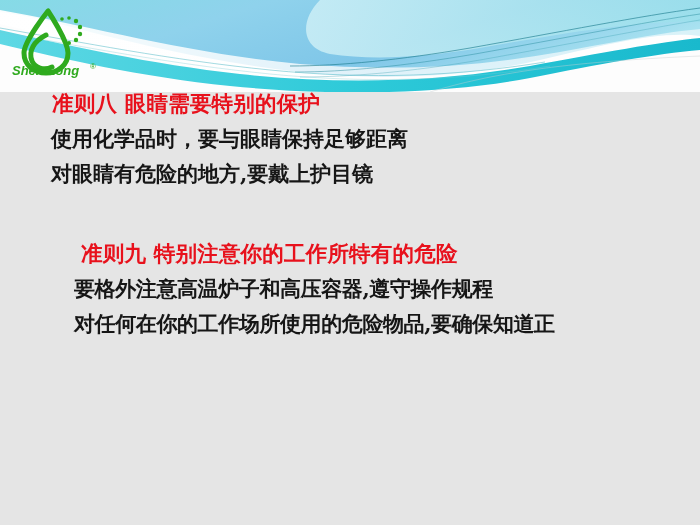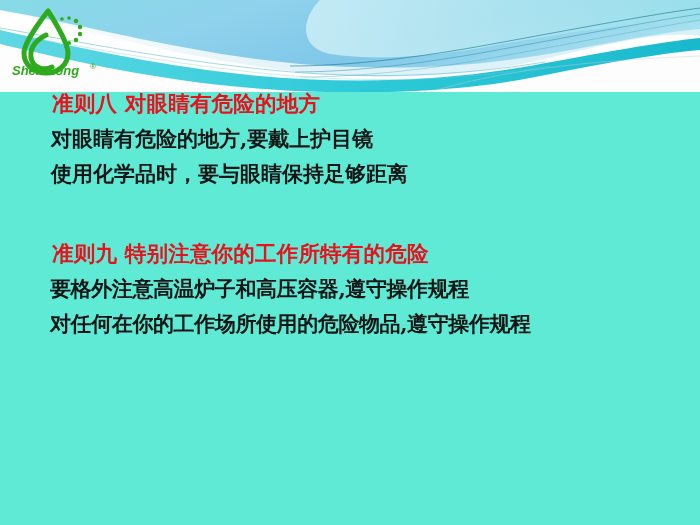--- a/index.html
+++ b/index.html
@@ -11,21 +11,21 @@
     height: 525px;
     overflow: hidden;
     background: #fbfbfb;
     font-family: "Liberation Serif", "DejaVu Serif", serif;
   }
 
   #slide {
     position: relative;
     width: 700px;
     height: 525px;
-    background: #5eead4;
+    background: #e5e5e5;
     overflow: hidden;
   }
 
   
   #banner {
     position: absolute;
     left: 0;
     top: 0;
     width: 700px;
     height: 92px;
@@ -60,32 +60,32 @@
   .heading {
     color: #e8111c;
     font-weight: bold;
     font-size: 21.5px;
     line-height: 35px;
     letter-spacing: 0.2px;
     white-space: nowrap;
     font-family: "DejaVu Serif", "Liberation Serif", serif;
   }
   #section-1 .heading { padding-left: 52px; }
-  #section-2 .heading { padding-left: 52px; }
+  #section-2 .heading { padding-left: 81px; }
 
   .body-line {
     color: #161616;
     font-weight: bold;
     font-size: 21px;
     line-height: 35px;
     white-space: nowrap;
     font-family: "DejaVu Serif", "Liberation Serif", serif;
   }
   #section-1 .body-line { padding-left: 51px; }
-  #section-2 .body-line { padding-left: 50px; }
+  #section-2 .body-line { padding-left: 74px; }
   #section-2 .body-line.wrapped { padding-left: 46px; }
 
   .body-line.tight { letter-spacing: -0.4px; }
 </style>
 </head>
 <body>
 
 <div id="slide">
 
   <div id="banner">
@@ -173,25 +173,25 @@
       </g>
 
       <text x="4" y="70" font-family="'Liberation Sans', sans-serif" font-size="13" font-weight="bold" font-style="italic" fill="#2faa1e">Shen Long</text>
       <text x="82" y="64" font-family="'Liberation Sans', sans-serif" font-size="8" fill="#2faa1e">®</text>
     </svg>
   </div>
 
   <div id="content">
 
     <div class="section" id="section-1">
-      <div class="heading">准则八 对眼睛有危险的地方</div>
+      <div class="heading">准则八 眼睛需要特别的保护</div>
+      <div class="body-line">使用化学品时，要与眼睛保持足够距离</div>
       <div class="body-line">对眼睛有危险的地方,要戴上护目镜</div>
-      <div class="body-line">使用化学品时，要与眼睛保持足够距离</div>
     </div>
 
     <div class="section" id="section-2">
       <div class="heading">准则九 特别注意你的工作所特有的危险</div>
       <div class="body-line tight">要格外注意高温炉子和高压容器,遵守操作规程</div>
-      <div class="body-line tight">对任何在你的工作场所使用的危险物品,遵守操作规程</div>
+      <div class="body-line tight">对任何在你的工作场所使用的危险物品,要确保知道正</div>
     </div>
 
   </div>
 </div>
 
 </body></html>

